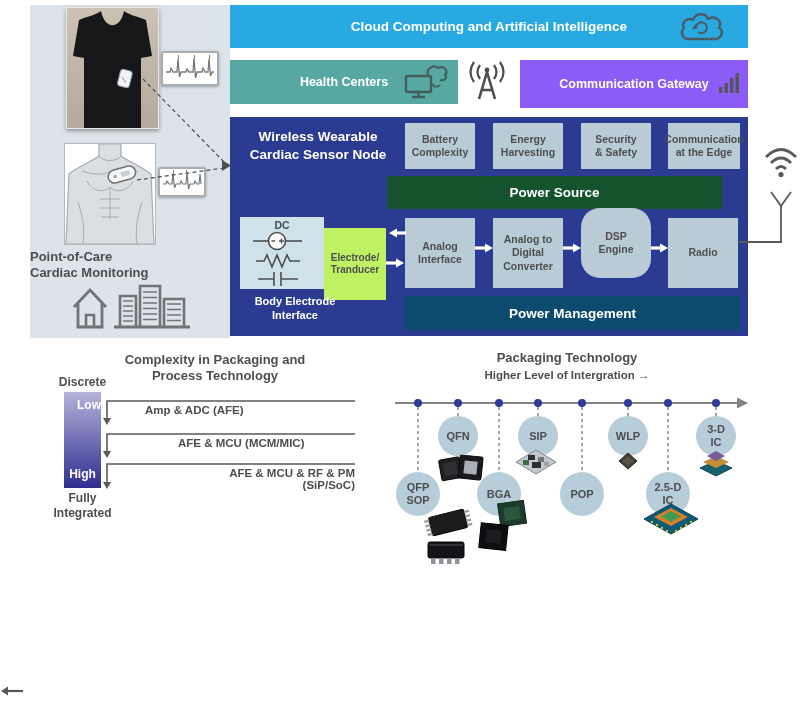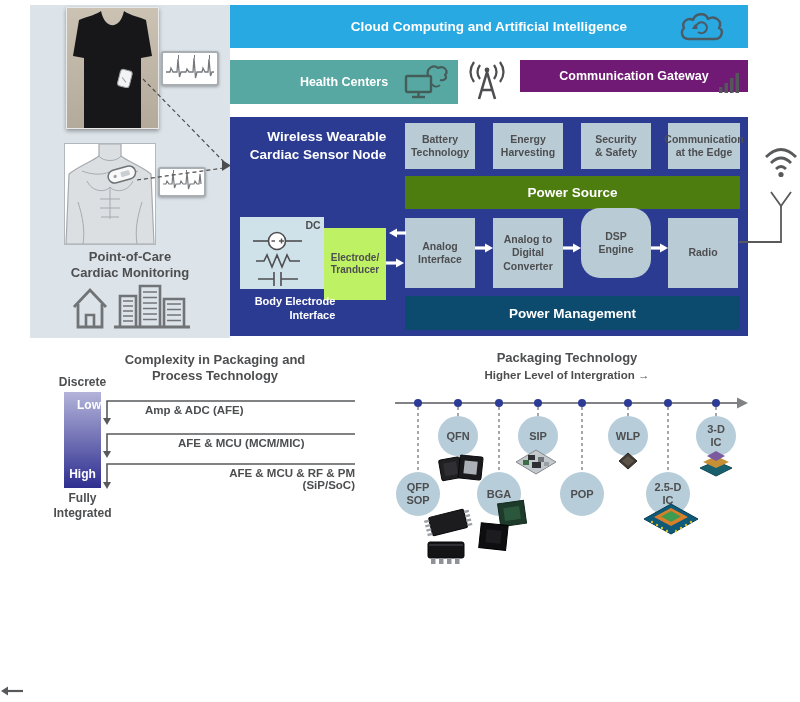--- a/index.html
+++ b/index.html
@@ -1,20 +1,20 @@
 <!DOCTYPE html>
 <html><head>
 <meta charset="utf-8">
 <style>
   html,body{margin:0;padding:0;background:#fff;}
   #stage{position:relative;width:800px;height:702px;background:#fff;overflow:hidden;
          font-family:"Liberation Sans",sans-serif;}
   .abs{position:absolute;}
   .pre{white-space:pre-line;}
-  .bar{color:#fff;font-weight:bold;display:flex;align-items:center;justify-content:center;text-align:right;}
+  .bar{color:#fff;font-weight:bold;display:flex;align-items:center;justify-content:center;text-align:center;}
   .litebox{background:#b9cbd5;color:#4d4e50;font-weight:bold;display:flex;align-items:center;justify-content:center;
            text-align:center;white-space:pre-line;line-height:1.25;}
   .circle{background:#b7cdd9;color:#4d4e50;font-weight:bold;border-radius:50%;display:flex;align-items:center;
           justify-content:center;text-align:center;white-space:pre-line;line-height:1.15;font-size:11px;}
   .darktext{color:#4d4e50;font-weight:bold;}
   svg{display:block;}
 </style>
 </head>
 <body>
 
@@ -61,21 +61,21 @@
 
   <div class="abs" style="left:158px;top:167px;width:44px;height:26px;background:#fff;border:2px solid #a9aeb3;border-radius:3px;
               box-shadow:0 1px 3px rgba(0,0,0,.3);">
     <svg width="40" height="22" viewBox="0 0 40 22" style="margin:0 auto;">
       <polyline points="1,15 4,15 5,12 7,15 10,15 11,4 12.5,19 14,15 18,15 19,12 21,15 24,15 25,3 26.5,20 28,15 32,15 33,12 35,15 37,15 38,5 39,15" fill="none" stroke="#75797d" stroke-width="1.2"></polyline>
       <line x1="11.5" y1="1" x2="11.5" y2="4" stroke="#75797d" stroke-width="1"></line>
       <line x1="24.5" y1="1" x2="24.5" y2="3" stroke="#75797d" stroke-width="1"></line>
     </svg>
   </div>
 
-  <div class="abs pre darktext" style="left:30px;top:249px;width:200px;text-align:center;font-size:13px;line-height:1.25;">Point-of-Care
+  <div class="abs pre darktext" style="left:30px;top:249px;width:200px;font-size:13px;line-height:1.25;">Point-of-Care
 Cardiac Monitoring</div>
 
   <svg class="abs" style="left:72px;top:287px;" width="36" height="42" viewBox="0 0 36 42">
     <path d="M2,20 L18,3 L34,20" fill="none" stroke="#717477" stroke-width="2.8"></path>
     <path d="M6,17 V40 H30 V17" fill="none" stroke="#717477" stroke-width="2.8"></path>
     <path d="M14,40 V28 H22 V40" fill="none" stroke="#717477" stroke-width="2.6"></path>
   </svg>
   <svg class="abs" style="left:112px;top:281px;" width="80" height="48" viewBox="0 0 80 48">
     <path d="M2,46 H78" stroke="#717477" stroke-width="3" fill="none"></path>
     <path d="M8,46 V15 H24 V46" stroke="#717477" stroke-width="2.6" fill="none"></path>
@@ -107,50 +107,50 @@
 
   <svg class="abs" style="left:465px;top:61px;" width="44" height="40" viewBox="0 0 44 40">
     <circle cx="22" cy="9" r="2.4" fill="#4e4e50"></circle>
     <path d="M14,38 L22,11 L30,38 M17,29 H27" fill="none" stroke="#4e4e50" stroke-width="2.6" stroke-linejoin="round"></path>
     <path d="M15,4 Q10,11 15,18" fill="none" stroke="#4e4e50" stroke-width="2.2"></path>
     <path d="M9,1 Q2,11 9,21" fill="none" stroke="#4e4e50" stroke-width="2.2"></path>
     <path d="M29,4 Q34,11 29,18" fill="none" stroke="#4e4e50" stroke-width="2.2"></path>
     <path d="M35,1 Q42,11 35,21" fill="none" stroke="#4e4e50" stroke-width="2.2"></path>
   </svg>
 
-  <div class="abs bar" style="left:520px;top:60px;width:228px;height:32px;background:#701a75;font-size:12.5px;">
+  <div class="abs bar" style="left:520px;top:60px;width:228px;height:48px;background:#8b5cf6;font-size:12.5px;">
     <span>Communication Gateway</span>
   </div>
   <svg class="abs" style="left:719px;top:73px;" width="20" height="20" viewBox="0 0 20 20">
     <rect x="0" y="14" width="3.5" height="6" fill="#54565c"></rect>
     <rect x="5.5" y="10" width="3.5" height="10" fill="#54565c"></rect>
     <rect x="11" y="5" width="3.5" height="15" fill="#54565c"></rect>
     <rect x="16.5" y="0" width="3.5" height="20" fill="#54565c"></rect>
   </svg>
 
   <div class="abs" style="left:230px;top:117px;width:518px;height:219px;background:#2c3b92;"></div>
 
   <div class="abs bar pre" style="left:236px;top:128px;width:164px;height:36px;font-size:13.5px;line-height:1.3;">Wireless Wearable
 Cardiac Sensor Node</div>
 
   <div class="abs litebox" style="left:405px;top:123px;width:70px;height:46px;font-size:10.5px;">Battery
-Technology</div>
+Complexity</div>
   <div class="abs litebox" style="left:493px;top:123px;width:70px;height:46px;font-size:10.5px;">Energy
 Harvesting</div>
   <div class="abs litebox" style="left:581px;top:123px;width:70px;height:46px;font-size:10.5px;">Security
 &amp; Safety</div>
   <div class="abs litebox" style="left:668px;top:123px;width:72px;height:46px;font-size:10.5px;">Communication
 at the Edge</div>
 
-  <div class="abs bar" style="left:405px;top:176px;width:335px;height:33px;background:#4d7c0f;font-size:13.5px;">
+  <div class="abs bar" style="left:387px;top:176px;width:335px;height:33px;background:#14532d;font-size:13.5px;">
     <span>Power Source</span>
   </div>
 
   <div class="abs" style="left:240px;top:217px;width:84px;height:72px;background:#cfe2ea;">
-    <div class="abs darktext" style="left:0;top:2px;width:84px;text-align:center;font-size:10.5px;padding-left:31px;">DC</div>
+    <div class="abs darktext" style="left:0;top:2px;width:84px;text-align:center;font-size:10.5px;">DC</div>
     <svg class="abs" style="left:0;top:14px;" width="84" height="56" viewBox="0 0 84 56">
       <line x1="13" y1="10" x2="28" y2="10" stroke="#4e4e50" stroke-width="1.6"></line>
       <circle cx="37" cy="10" r="8.5" fill="#fff" stroke="#4e4e50" stroke-width="1.6"></circle>
       <line x1="31.5" y1="10" x2="35" y2="10" stroke="#4e4e50" stroke-width="1.4"></line>
       <line x1="39" y1="10" x2="44" y2="10" stroke="#4e4e50" stroke-width="1.4"></line>
       <line x1="41.5" y1="7.5" x2="41.5" y2="12.5" stroke="#4e4e50" stroke-width="1.4"></line>
       <line x1="46" y1="10" x2="62" y2="10" stroke="#4e4e50" stroke-width="1.6"></line>
       <path d="M16,30 H24 L27,24 L32,36 L37,24 L42,36 L47,24 L50,30 H60" fill="none" stroke="#4e4e50" stroke-width="1.6"></path>
       <path d="M18,48 H34 M34,41 V55 M41,41 V55 M41,48 H58" fill="none" stroke="#4e4e50" stroke-width="1.6"></path>
     </svg>

